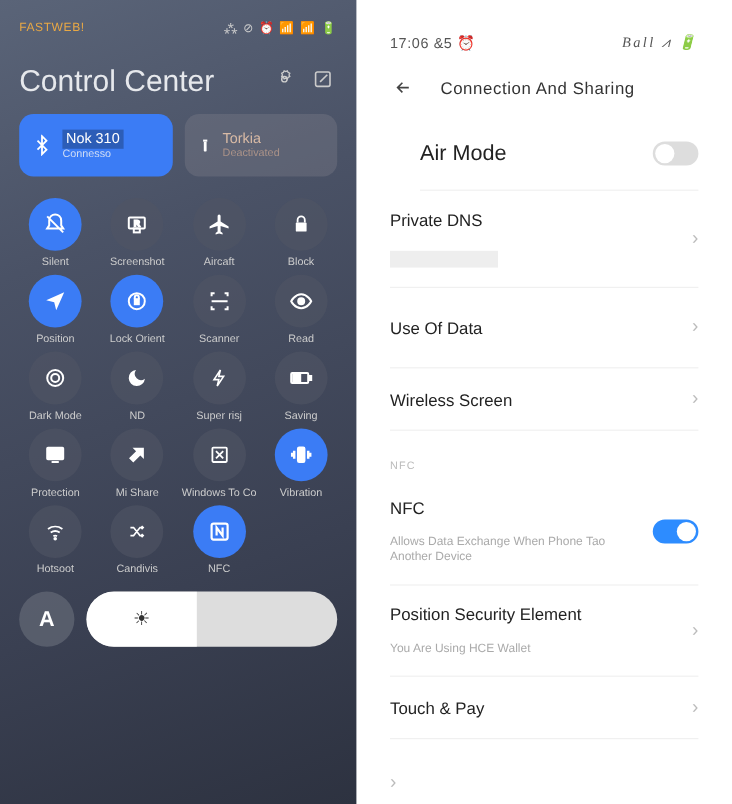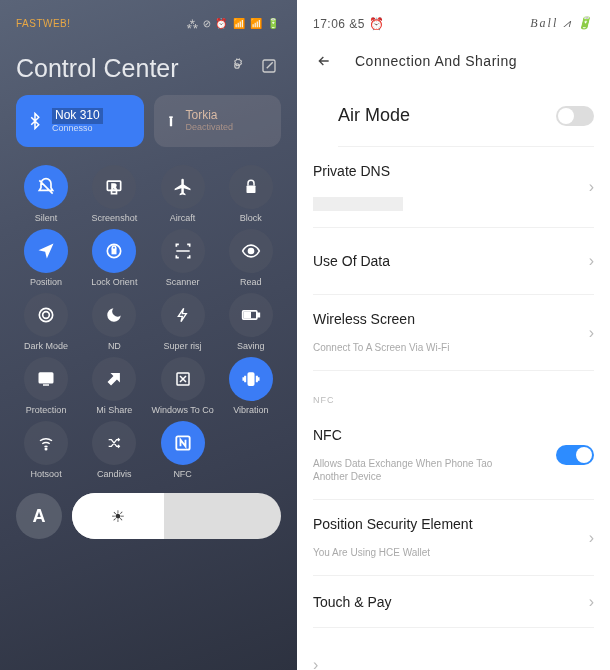--- a/index.html
+++ b/index.html
@@ -25,21 +25,21 @@
 .toggle { display: flex; flex-direction: column; align-items: center; gap: 4px; }
 .toggle .circle { width: 44px; height: 44px; border-radius: 50%; background: rgba(80,85,100,0.6); display: flex; align-items: center; justify-content: center; font-size: 18px; }
 .toggle.active .circle { background: #3b7cf5; }
 .toggle .label { font-size: 9px; color: #ccc; text-align: center; white-space: nowrap; }
 .bottom-row { display: flex; align-items: center; gap: 10px; padding: 14px 16px 0; }
 .font-btn { width: 46px; height: 46px; border-radius: 23px; background: rgba(100,105,118,0.7); display: flex; align-items: center; justify-content: center; font-size: 18px; color: #fff; font-weight: 600; }
 .brightness { flex: 1; height: 46px; border-radius: 23px; background: #ddd; position: relative; overflow: hidden; }
 .brightness .fill { position: absolute; left: 0; top: 0; bottom: 0; width: 44%; background: #fff; display: flex; align-items: center; justify-content: center; }
 .brightness .sun { font-size: 16px; color: #333; }
 
-.right-panel { flex: 1; height: 511px; background: #fff; color: #333; padding: 0; }
+.right-panel { flex: 1; height: 511px; background: #fff; color: #333; padding: 12px; }
 .right-status { display: flex; justify-content: space-between; align-items: center; padding: 16px 16px 4px; font-size: 12px; color: #555; }
 .right-status .statl { letter-spacing: 0.5px; }
 .right-status .statr { display: flex; align-items: center; gap: 4px; font-family: serif; font-style: italic; letter-spacing: 2px; }
 .nav-header { display: flex; align-items: center; gap: 20px; padding: 18px 16px 24px; }
 .nav-header .back { font-size: 20px; color: #444; }
 .nav-header .title { font-size: 14px; color: #333; letter-spacing: 0.5px; }
 .section { padding: 0 16px; }
 .row { display: flex; align-items: center; justify-content: space-between; padding: 16px 0; border-bottom: 1px solid #f0f0f0; min-height: 52px; }
 .row.noborder { border-bottom: none; padding: 12px 0 20px; margin-left: 25px; }
 .row .left { display: flex; flex-direction: column; gap: 14px; max-width: 210px; }
@@ -319,21 +319,20 @@
     </div>
 
     <div class="row" style="padding:24px 0">
       <span class="title">Use Of Data</span>
       <span class="chev">›</span>
     </div>
 
     <div class="row">
       <div class="left">
         <span class="title">Wireless Screen</span>
-        <span class="sub">Connect To A Screen Via Wi-Fi</span>
       </div>
       <span class="chev">›</span>
     </div>
   </div>
 
   <div class="cat-label">NFC</div>
 
   <div class="section">
     <div class="row">
       <div class="left">

